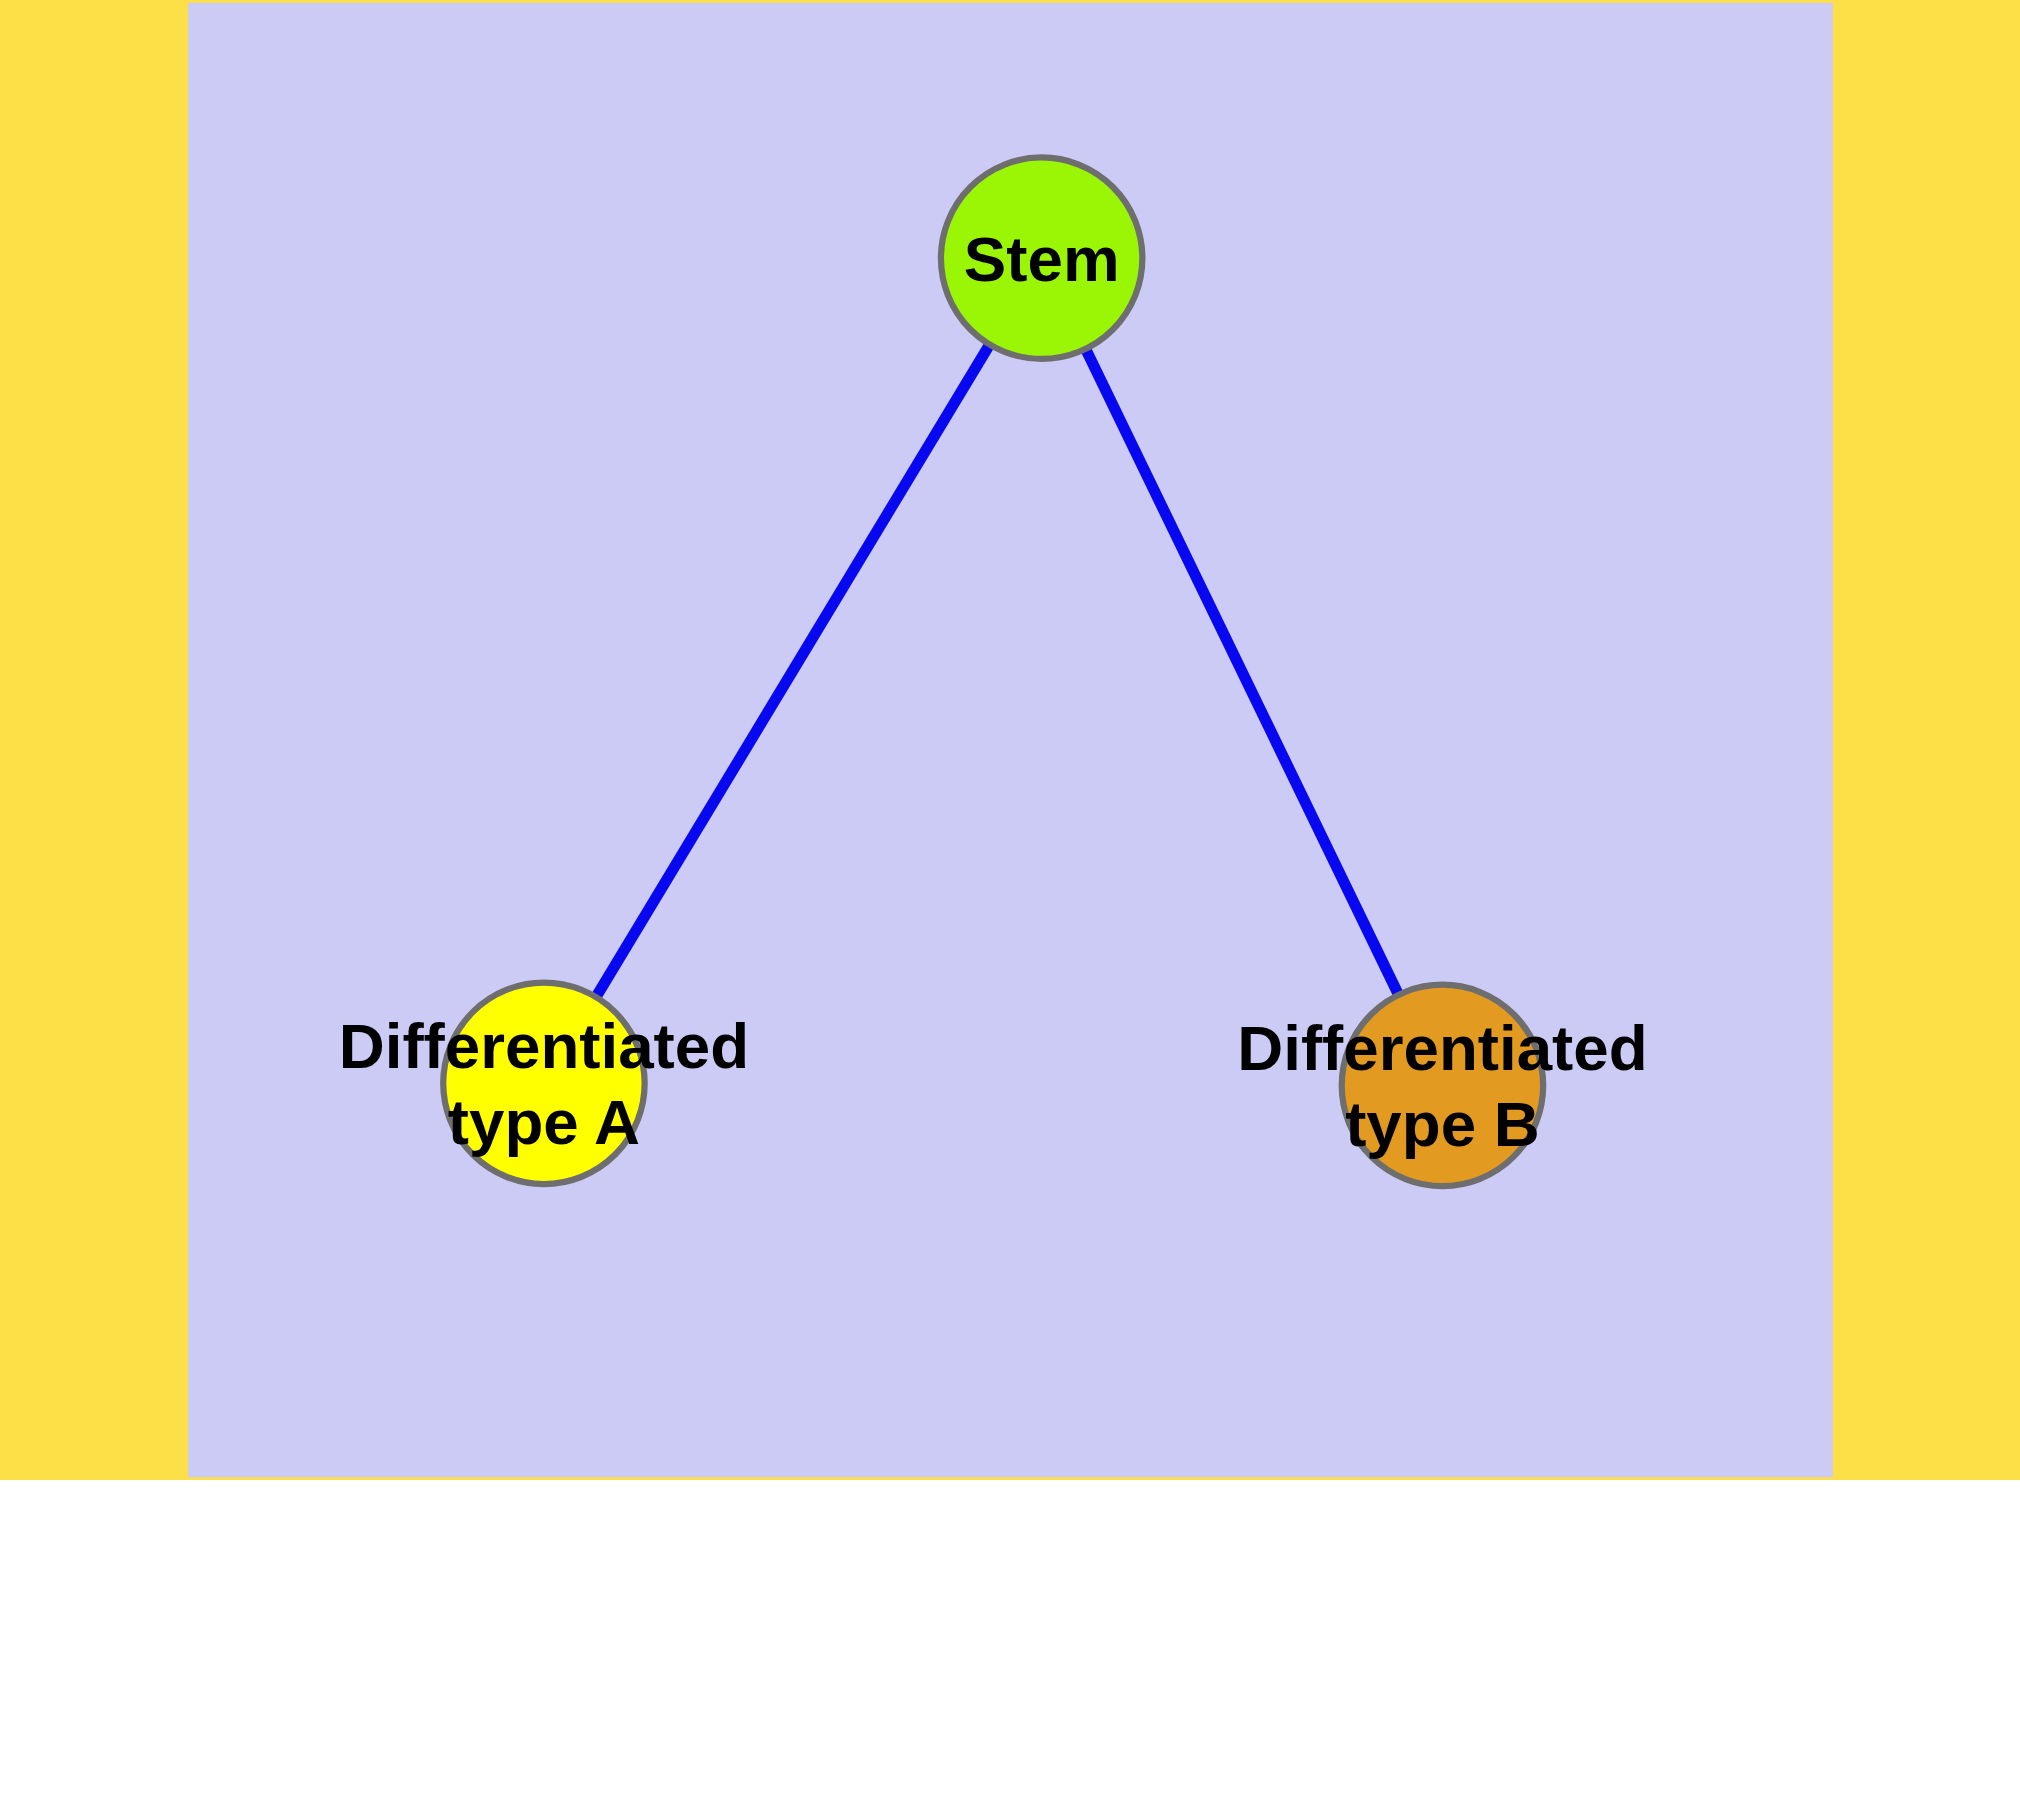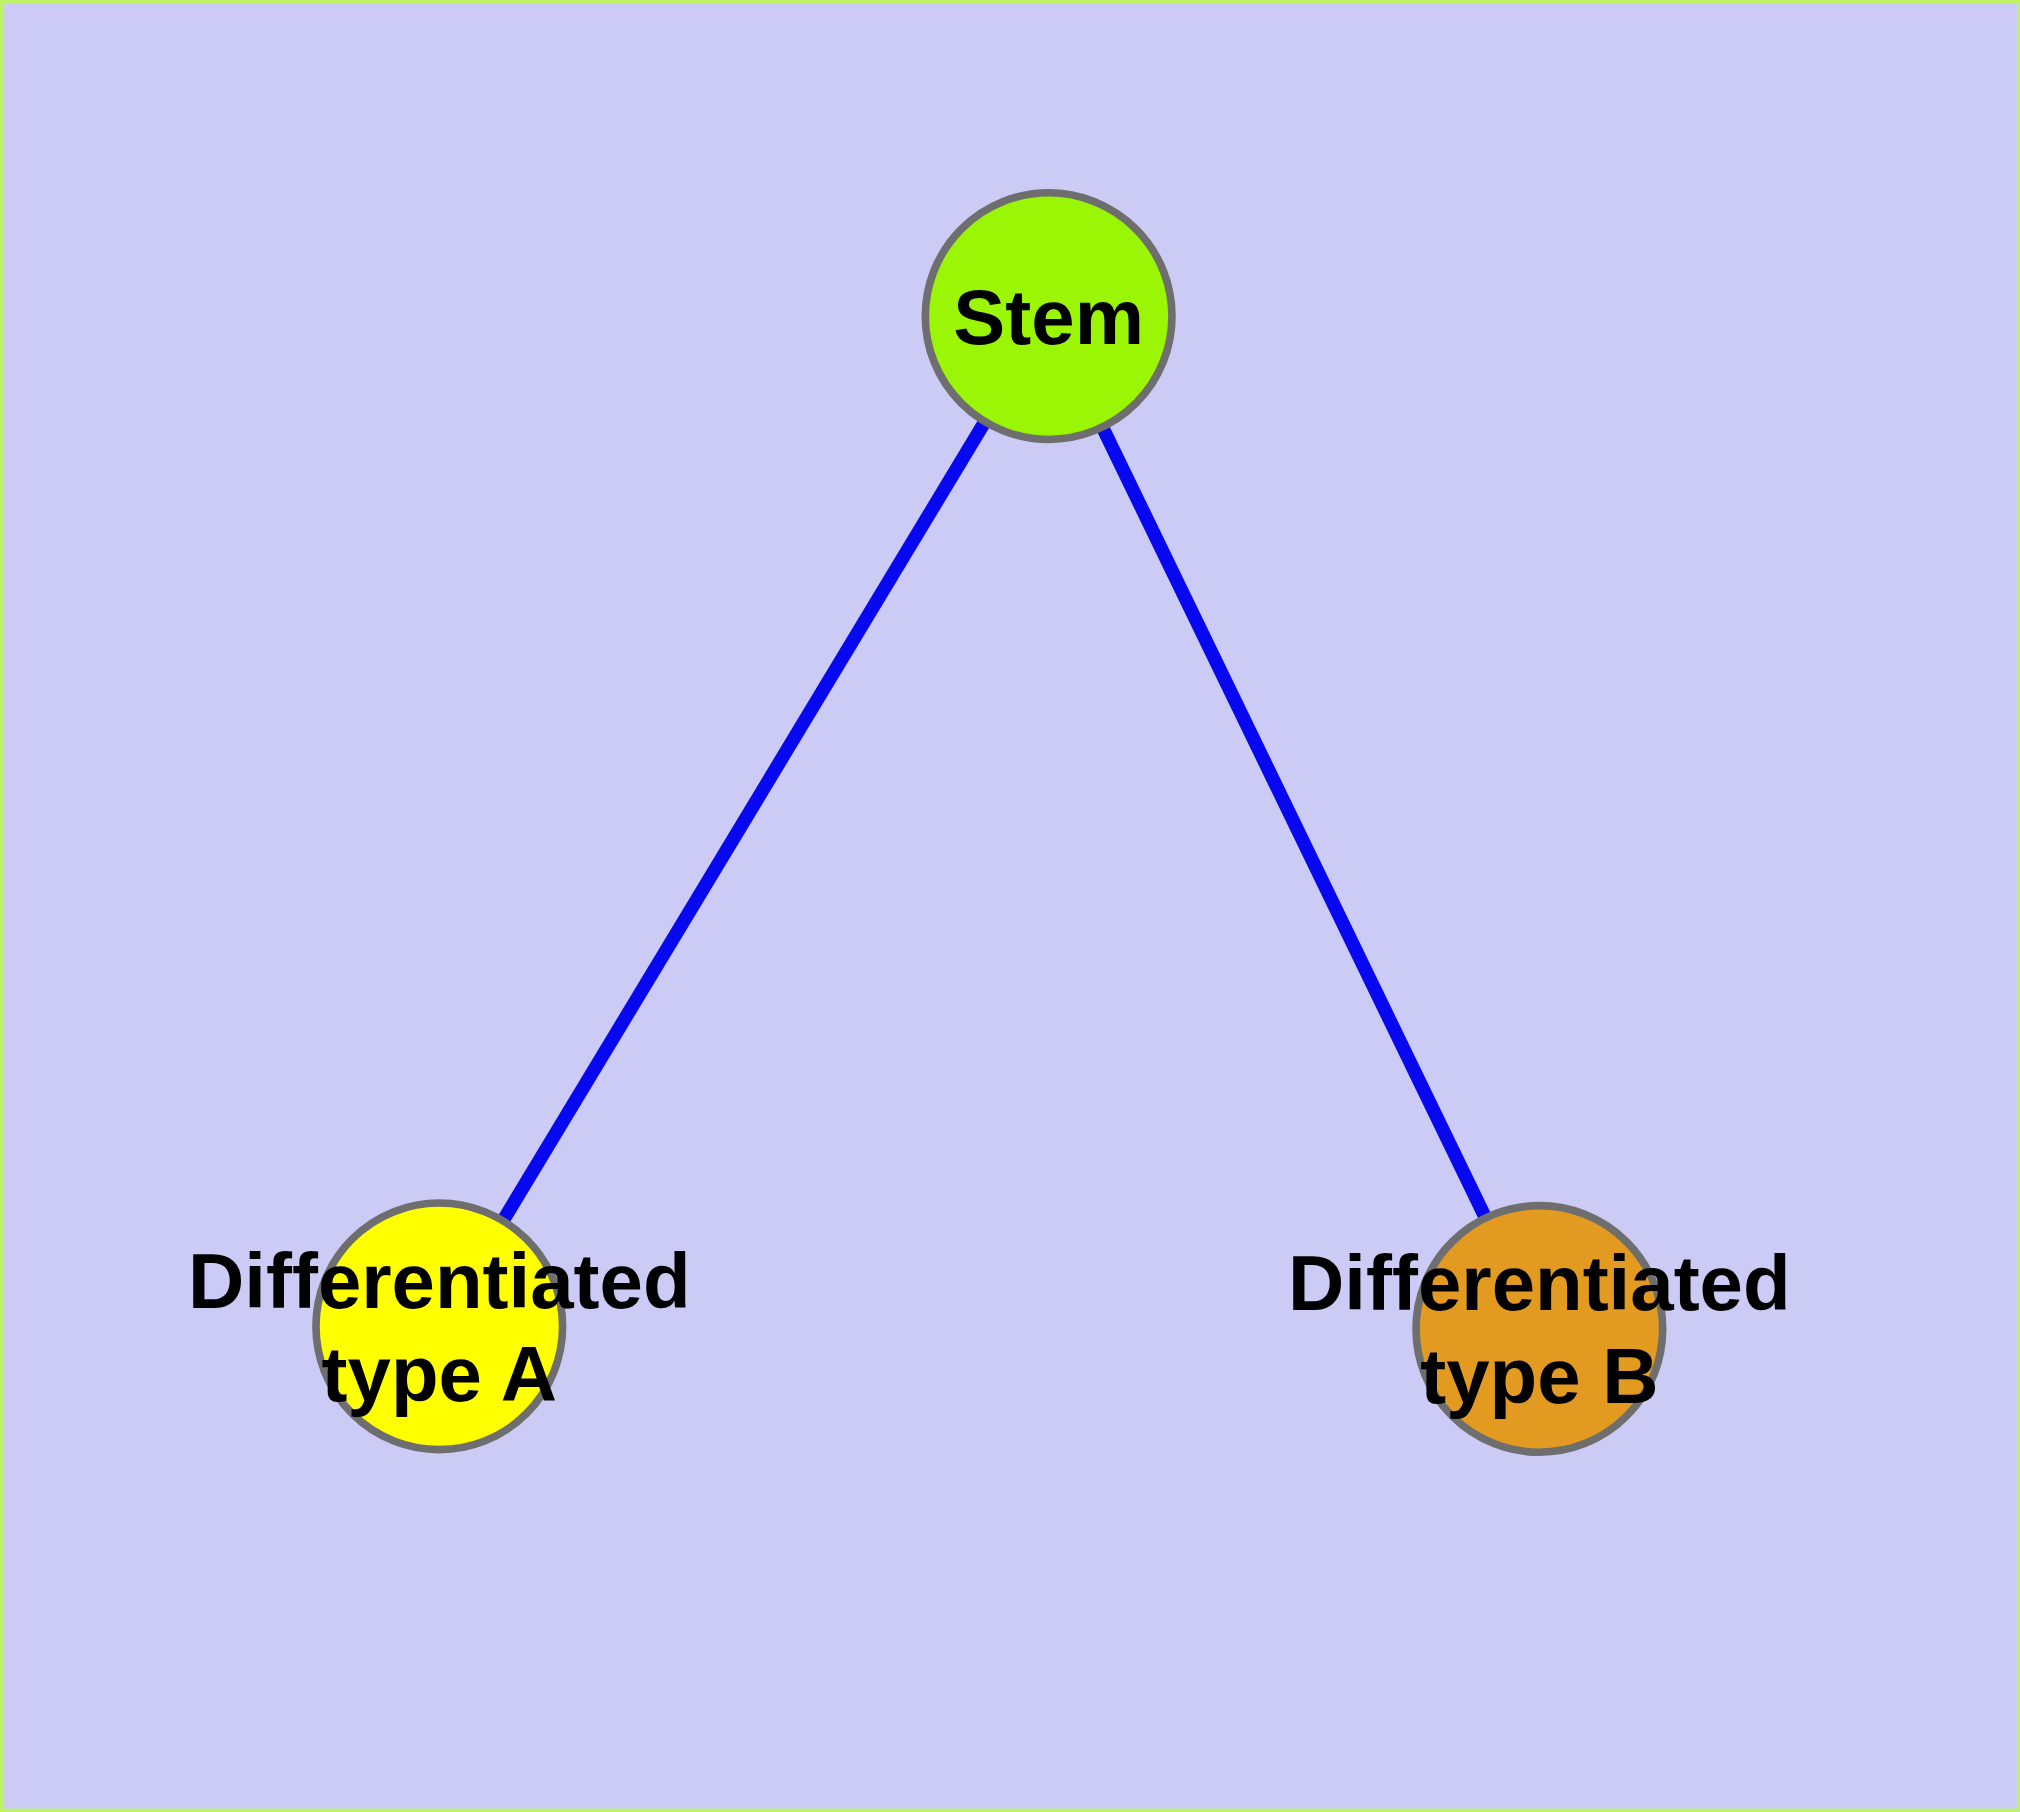--- a/index.html
+++ b/index.html
@@ -4,22 +4,22 @@
 <style>
   html, body {
     margin: 0;
     padding: 0;
     background: #ffffff;
     font-family: "Liberation Sans", "DejaVu Sans", sans-serif;
   }
   .stage {
     position: relative;
     width: 2021px;
-    height: 1812px;
-    background: #bef264;
+    height: 1480px;
+    background: #fde047;
     overflow: hidden;
   }
   .stage svg {
     position: absolute;
     inset: 0;
     width: 100%;
     height: 100%;
     display: block;
   }
   .node-label {

